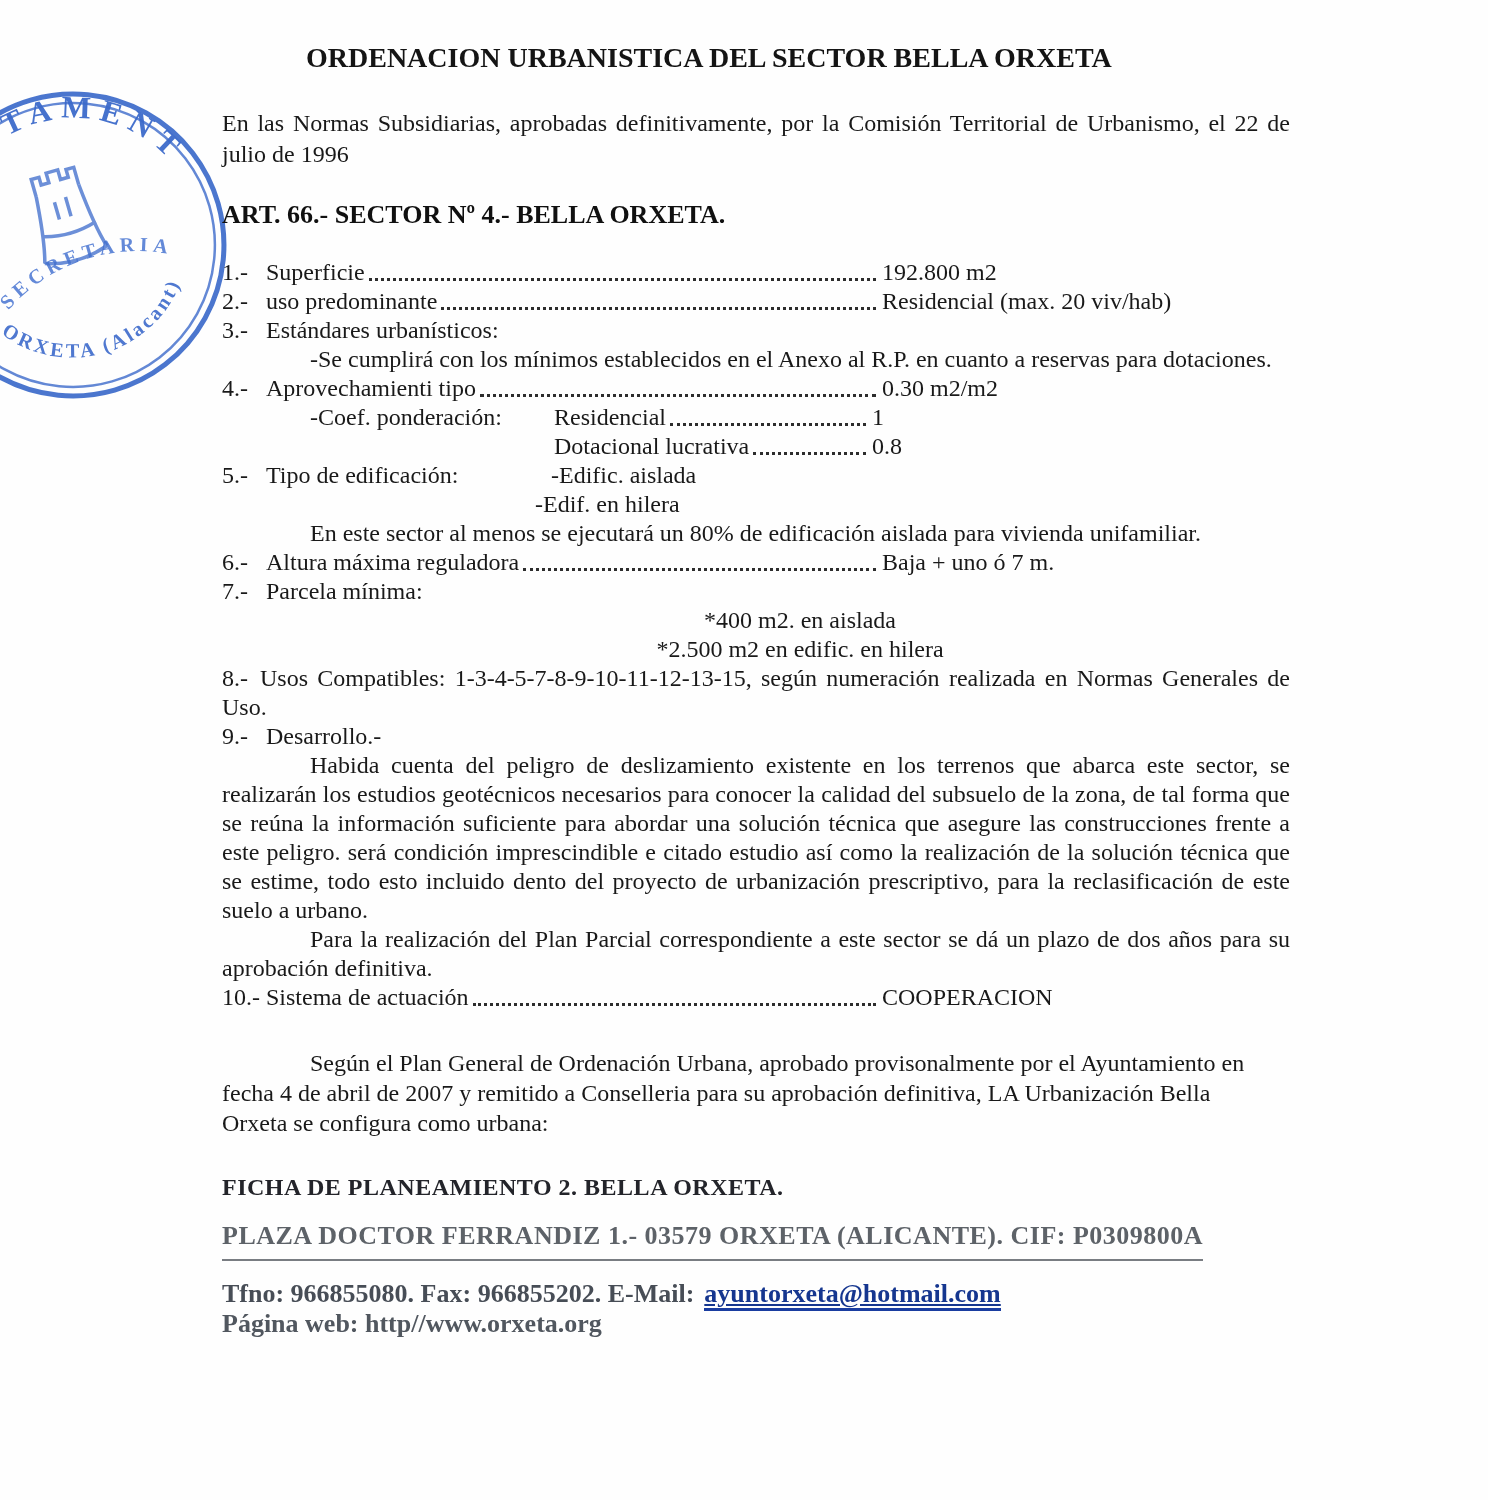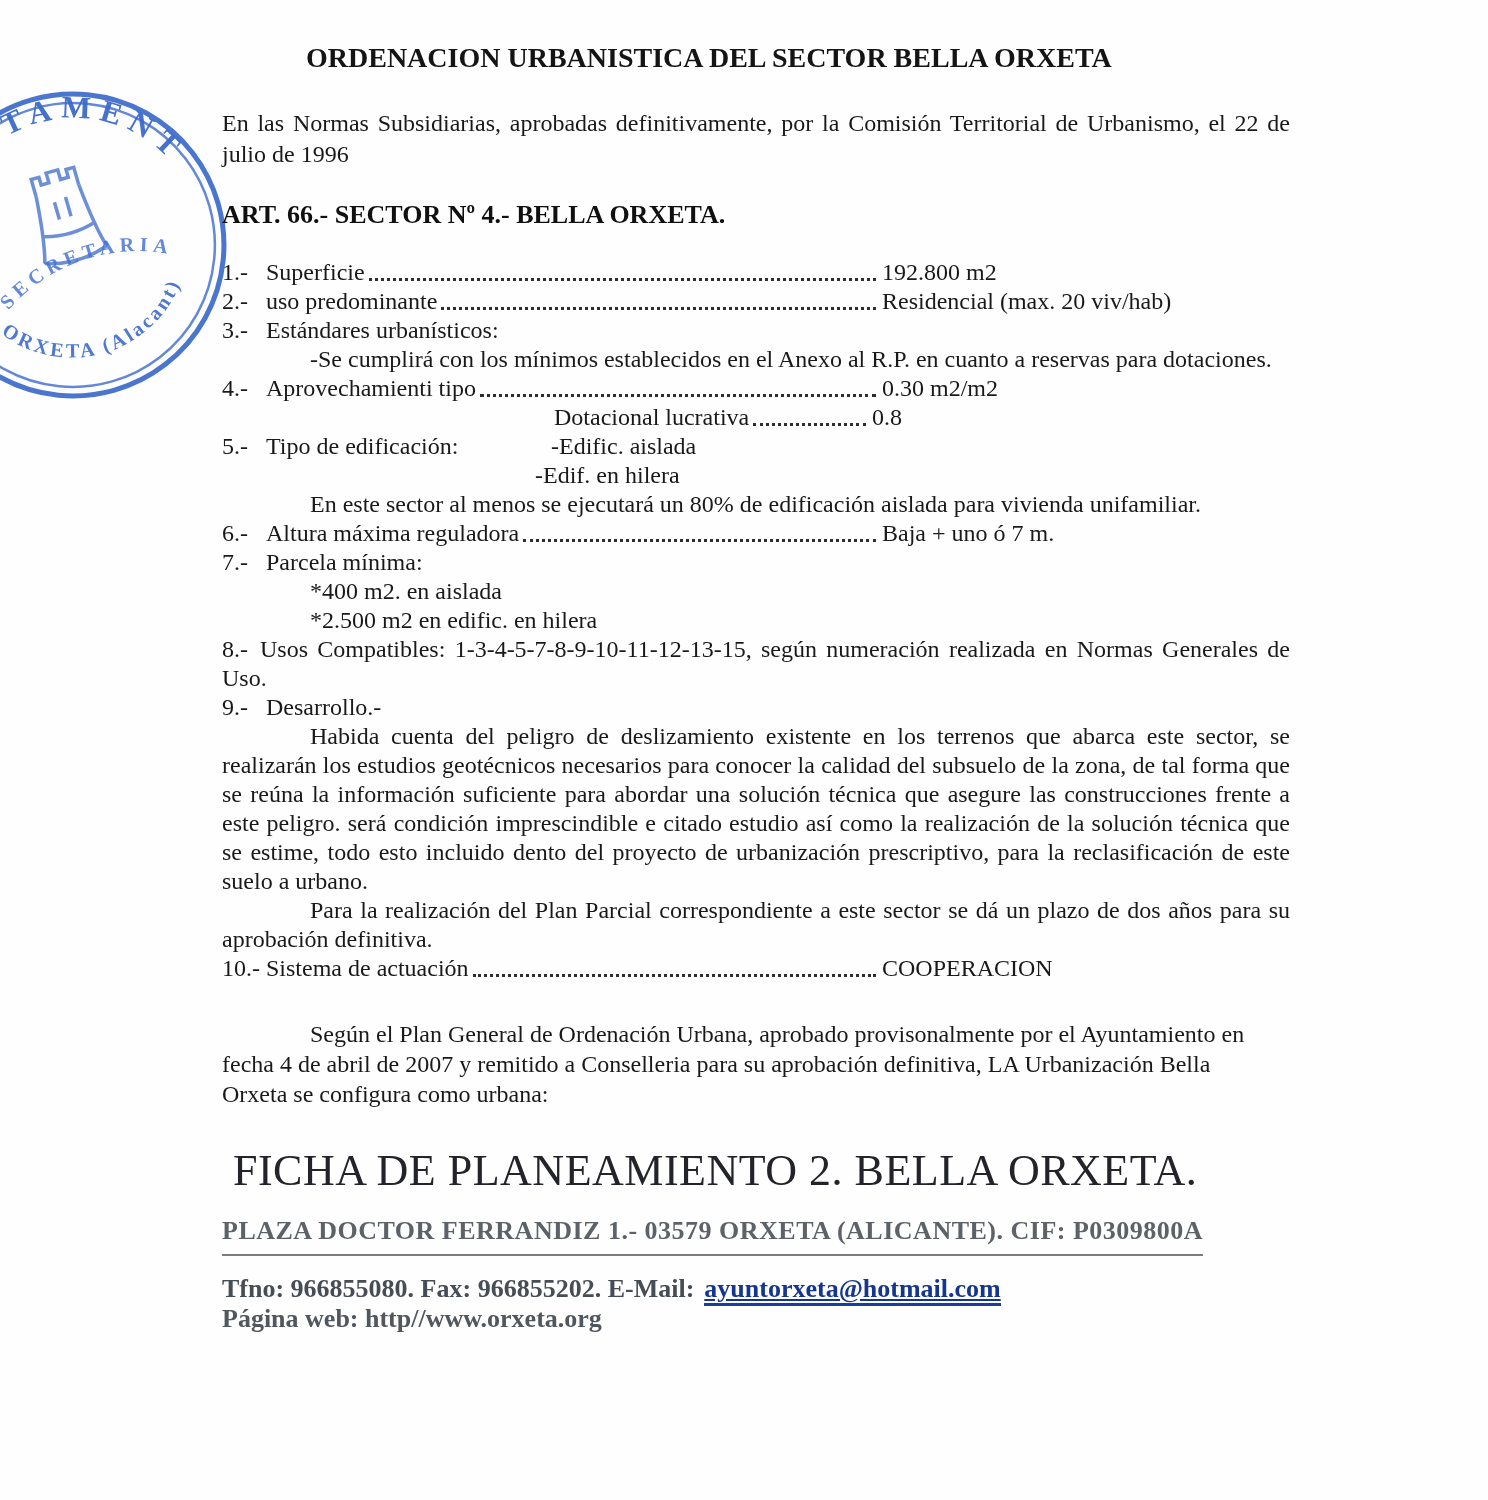--- a/index.html
+++ b/index.html
@@ -31,28 +31,28 @@
   .leader { flex:1 1 auto; border-bottom:3px dotted #2d2d2d; margin:0 6px 6px 4px; align-self:flex-end; min-width:24px; }
   .val { white-space:nowrap; }
 
   .jpara { margin:0; line-height:29px; text-align:justify; text-indent:88px; }
   .coefrow { padding-left:88px; }
   .coeflabel { flex:0 0 244px; white-space:nowrap; }
   .coefindent { padding-left:332px; }
   .cgroup { flex:0 0 318px; display:flex; align-items:baseline; min-width:0; }
   .lbl5 { flex:0 0 285px; white-space:nowrap; }
   .opt2 { padding-left:313px; line-height:29px; }
-  .opt { padding-left:88px; line-height:29px; }
+  .opt { padding-left:88px; line-height:29px;text-align:center; }
   .note5 { padding-left:88px; line-height:29px; }
   .item8 { margin:0; line-height:29px; text-align:justify; }
   .num8 { margin-right:12px; }
 
   .closing { margin:36px 0 0; line-height:30px; text-indent:88px; width:1040px; }
 
-  .ficha { font-size:44px; font-weight:normal; margin:36px 11px 0; letter-spacing:0.5px; color:#23242a; }
+  .ficha { font-size:24px; font-weight:bold; margin:36px 0 0; letter-spacing:0.5px; color:#23242a; }
 
   .footer { margin-top:20px; font-weight:bold; font-size:26px; }
   .address { color:#5d6268; letter-spacing:0.5px; }
   .address-inner { display:inline-block; border-bottom:2px solid #797d82; padding-bottom:8px; }
   .contact { margin-top:18px; color:#474d56; }
   .email { color:#15368f; text-decoration:underline; border-bottom:3px solid #1a3da0; margin-left:10px; cursor:pointer; }
   .web { color:#51575f; }
 </style>
 </head>
 <body>
@@ -125,20 +125,28 @@
 
       <div class="row">
         <span class="num">4.-</span>
         <span class="lgroup">
           <span class="lbl">Aprovechamienti tipo</span>
           <span class="leader"></span>
         </span>
         <span class="val">0.30 m2/m2</span>
       </div>
 
+      <div class="row coefrow">
+        <span class="coeflabel">-Coef. ponderación:</span>
+        <span class="cgroup">
+          <span class="lbl">Residencial</span>
+          <span class="leader"></span>
+        </span>
+        <span class="val">1</span>
+      </div>
 
       <div class="row coefindent">
         <span class="cgroup">
           <span class="lbl">Dotacional lucrativa</span>
           <span class="leader"></span>
         </span>
         <span class="val">0.8</span>
       </div>
 
       <div class="row">

